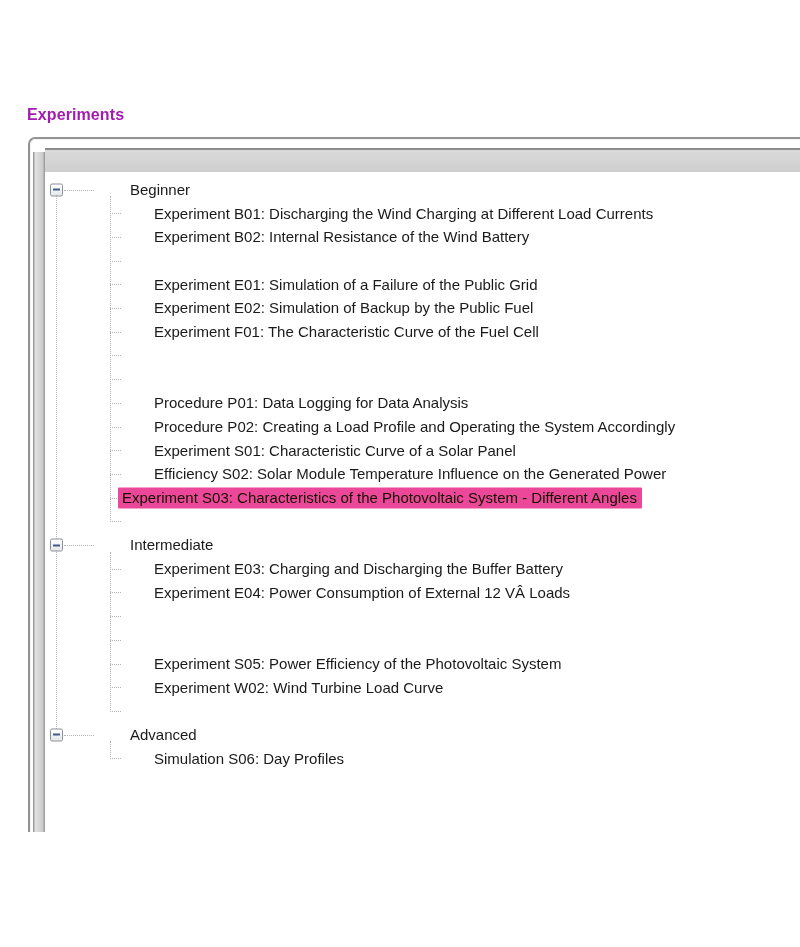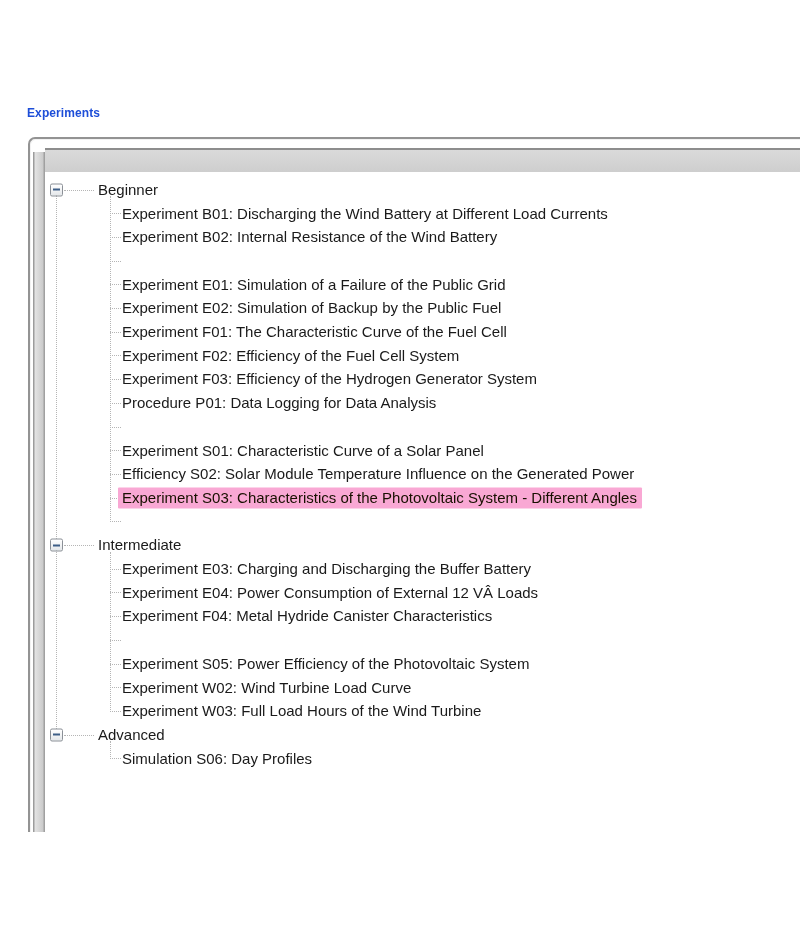--- a/index.html
+++ b/index.html
@@ -4,21 +4,21 @@
 <style>
   html,body{margin:0;padding:0;}
   body{
     width:800px;height:947px;position:relative;overflow:hidden;
     background:#ffffff;
     font-family:"Liberation Sans", sans-serif;
     -webkit-font-smoothing:antialiased;
   }
   .page-heading{
     position:absolute;left:27px;top:106px;
-    font-size:12px;font-weight:bold;color:#1d4ed8;
+    font-size:16px;font-weight:bold;color:#a21caf;
     letter-spacing:.1px;
   }
   
   .frame{
     position:absolute;left:28px;top:137px;width:790px;height:695px;
     border-top:2px solid #939393;border-left:2px solid #939393;
     border-radius:7px 0 0 0;
     background:#ffffff;
     box-shadow:inset 1px 1px 0 #f2f2f2;
     box-sizing:border-box;
@@ -31,21 +31,21 @@
   .left-strip{
     position:absolute;left:3px;top:13px;bottom:0;width:12px;
     background:linear-gradient(90deg,#9c9c9c 0,#9c9c9c 1px,#e3e3e3 2px,#d7d7d7 6px,#cbcbcb 10px,#a0a0a0 11px,#a0a0a0 12px);
   }
   .tree{
     position:absolute;left:16px;top:35px;right:0;bottom:0;
   }
   .row{position:absolute;left:0;right:0;height:23.7px;z-index:1;}
   .label{
     position:absolute;top:50%;transform:translateY(-50%);
-    white-space:nowrap;font-size:15px;color:#1a1a1a;line-height:1.2;
+    white-space:nowrap;font-size:15px;color:#1a1a1a;line-height:1.2;margin-left:32px;
   }
   .root .label{left:52px;}
   .child-label{left:76px;}
   .highlighted{
     margin-left:-4px;padding:1px 5px 2px 4px;border-radius:1px;color:#181000;
   }
   .expander{
     position:absolute;left:4px;top:50%;transform:translateY(-50%);
     width:13px;height:13px;box-sizing:border-box;
     border:1px solid #8b9097;border-radius:2px;
@@ -70,21 +70,21 @@
   <div class="tree">
       <div class="row root" style="top: 4px;">
         <span class="hstub root-stub"></span>
         <span class="expander">
           <span class="minus"></span>
         </span>
         <span class="label">Beginner</span>
       </div>
       <div class="row child" style="top: 27.7px;">
         <span class="hstub child-stub"></span>
-        <span class="label child-label">Experiment B01: Discharging the Wind Battery at Different Load Currents</span>
+        <span class="label child-label">Experiment B01: Discharging the Wind Charging at Different Load Currents</span>
       </div>
       <div class="row child" style="top: 51.4px;">
         <span class="hstub child-stub"></span>
         <span class="label child-label">Experiment B02: Internal Resistance of the Wind Battery</span>
       </div>
       <div class="row child" style="top: 75.1px;">
         <span class="hstub child-stub"></span>
       </div>
       <div class="row child" style="top: 98.8px;">
         <span class="hstub child-stub"></span>
@@ -93,44 +93,43 @@
       <div class="row child" style="top: 122.5px;">
         <span class="hstub child-stub"></span>
         <span class="label child-label">Experiment E02: Simulation of Backup by the Public Fuel</span>
       </div>
       <div class="row child" style="top: 146.2px;">
         <span class="hstub child-stub"></span>
         <span class="label child-label">Experiment F01: The Characteristic Curve of the Fuel Cell</span>
       </div>
       <div class="row child" style="top: 169.9px;">
         <span class="hstub child-stub"></span>
-        <span class="label child-label">Experiment F02: Efficiency of the Fuel Cell System</span>
       </div>
       <div class="row child" style="top: 193.6px;">
         <span class="hstub child-stub"></span>
-        <span class="label child-label">Experiment F03: Efficiency of the Hydrogen Generator System</span>
       </div>
       <div class="row child" style="top: 217.3px;">
         <span class="hstub child-stub"></span>
         <span class="label child-label">Procedure P01: Data Logging for Data Analysis</span>
       </div>
       <div class="row child" style="top: 241px;">
         <span class="hstub child-stub"></span>
+        <span class="label child-label">Procedure P02: Creating a Load Profile and Operating the System Accordingly</span>
       </div>
       <div class="row child" style="top: 264.7px;">
         <span class="hstub child-stub"></span>
         <span class="label child-label">Experiment S01: Characteristic Curve of a Solar Panel</span>
       </div>
       <div class="row child" style="top: 288.4px;">
         <span class="hstub child-stub"></span>
         <span class="label child-label">Efficiency S02: Solar Module Temperature Influence on the Generated Power</span>
       </div>
       <div class="row child" style="top: 312.1px;">
         <span class="hstub child-stub"></span>
-        <span class="label child-label highlighted" style="background: #f9a8d4;">Experiment S03: Characteristics of the Photovoltaic System - Different Angles</span>
+        <span class="label child-label highlighted" style="background: #ec4899;">Experiment S03: Characteristics of the Photovoltaic System - Different Angles</span>
       </div>
       <div class="row child" style="top: 335.8px;">
         <span class="hstub child-stub"></span>
       </div>
       <div class="vline" style="left: 64px; top: 22px; height: 326.3px;"></div>
       <div class="row root" style="top: 359.5px;">
         <span class="hstub root-stub"></span>
         <span class="expander">
           <span class="minus"></span>
         </span>
@@ -139,36 +138,34 @@
       <div class="row child" style="top: 383.2px;">
         <span class="hstub child-stub"></span>
         <span class="label child-label">Experiment E03: Charging and Discharging the Buffer Battery</span>
       </div>
       <div class="row child" style="top: 406.9px;">
         <span class="hstub child-stub"></span>
         <span class="label child-label">Experiment E04: Power Consumption of External 12 VÂ Loads</span>
       </div>
       <div class="row child" style="top: 430.6px;">
         <span class="hstub child-stub"></span>
-        <span class="label child-label">Experiment F04: Metal Hydride Canister Characteristics</span>
       </div>
       <div class="row child" style="top: 454.3px;">
         <span class="hstub child-stub"></span>
       </div>
       <div class="row child" style="top: 478px;">
         <span class="hstub child-stub"></span>
         <span class="label child-label">Experiment S05: Power Efficiency of the Photovoltaic System</span>
       </div>
       <div class="row child" style="top: 501.7px;">
         <span class="hstub child-stub"></span>
         <span class="label child-label">Experiment W02: Wind Turbine Load Curve</span>
       </div>
       <div class="row child" style="top: 525.4px;">
         <span class="hstub child-stub"></span>
-        <span class="label child-label">Experiment W03: Full Load Hours of the Wind Turbine</span>
       </div>
       <div class="vline" style="left: 64px; top: 377.5px; height: 160.4px;"></div>
       <div class="row root" style="top: 549.1px;">
         <span class="hstub root-stub"></span>
         <span class="expander">
           <span class="minus"></span>
         </span>
         <span class="label">Advanced</span>
       </div>
       <div class="row child" style="top: 572.8px;">

